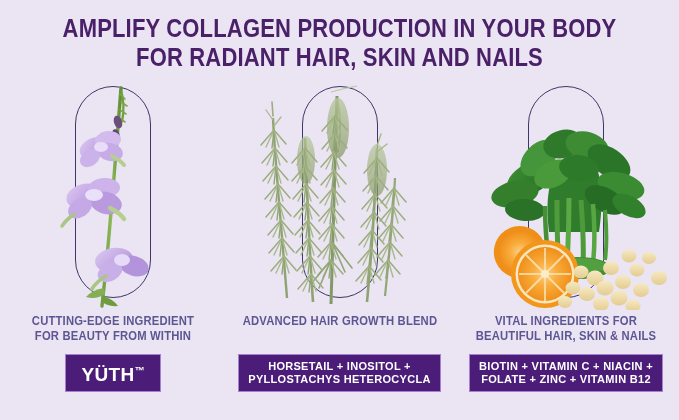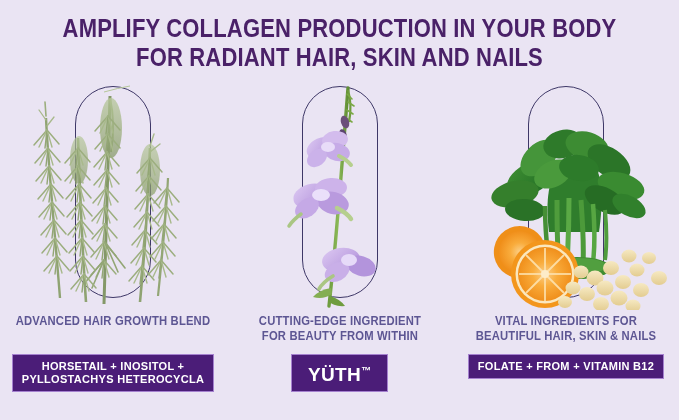--- a/index.html
+++ b/index.html
@@ -147,20 +147,91 @@
 <body>
 
 <div class="poster">
 
   <div class="headline">
     <span class="hl-line">AMPLIFY COLLAGEN PRODUCTION IN YOUR BODY</span>
     <span class="hl-line">FOR RADIANT HAIR, SKIN AND NAILS</span>
   </div>
 
   <div class="columns">
+
+    <div class="column">
+      <div class="art-zone">
+        <div class="capsule"></div>
+        <div class="art">
+          <svg width="226" height="228" viewBox="0 0 226 228">
+            <defs>
+              <linearGradient id="petal1" x1="0" y1="0" x2="1" y2="1">
+                <stop offset="0%" stop-color="#dcc8f2"></stop>
+                <stop offset="55%" stop-color="#c3a8e4"></stop>
+                <stop offset="100%" stop-color="#ab8ad6"></stop>
+              </linearGradient>
+              <linearGradient id="stem1" x1="0" y1="0" x2="1" y2="0">
+                <stop offset="0%" stop-color="#6f9c3e"></stop>
+                <stop offset="50%" stop-color="#8cba58"></stop>
+                <stop offset="100%" stop-color="#5f8c34"></stop>
+              </linearGradient>
+            </defs>
+
+            <path d="M121 6 C118 46 114 96 110 142 C107 178 104 206 102 224" stroke="url(#stem1)" stroke-width="3.4" fill="none" stroke-linecap="round"></path>
+
+            <path d="M121 8 C124 18 124 30 122 40" stroke="#6f9c3e" stroke-width="2.2" fill="none"></path>
+            <path d="M120 12 l5 5 M121 20 l6 4 M120 28 l6 4 M119 36 l6 4" stroke="#7ba945" stroke-width="1.6" fill="none" stroke-linecap="round"></path>
+
+            <ellipse cx="118" cy="40" rx="4" ry="6.5" fill="#6b4f7a" transform="rotate(-18 118 40)"></ellipse>
+            <ellipse cx="116" cy="53" rx="3.6" ry="6" fill="#5d4570" transform="rotate(-16 116 53)"></ellipse>
+
+            <g transform="translate(84,52)">
+              <ellipse cx="10" cy="14" rx="15" ry="10" fill="url(#petal1)" transform="rotate(-24 10 14)"></ellipse>
+              <ellipse cx="24" cy="6" rx="13" ry="9" fill="#d3bced" transform="rotate(-8 24 6)"></ellipse>
+              <ellipse cx="26" cy="18" rx="13" ry="9" fill="#c6abe7" transform="rotate(12 26 18)"></ellipse>
+              <ellipse cx="6" cy="24" rx="11" ry="8" fill="#cbb2ea" transform="rotate(-38 6 24)"></ellipse>
+              <ellipse cx="17" cy="13" rx="7" ry="5" fill="#e8dcf8"></ellipse>
+              <path d="M28 22 q8 4 12 9" stroke="#b6cf8e" stroke-width="4" fill="none" stroke-linecap="round"></path>
+            </g>
+
+            <g transform="translate(70,96)">
+              <ellipse cx="14" cy="18" rx="18" ry="12" fill="url(#petal1)" transform="rotate(-16 14 18)"></ellipse>
+              <ellipse cx="34" cy="10" rx="16" ry="10" fill="#cdb3ea" transform="rotate(-4 34 10)"></ellipse>
+              <ellipse cx="36" cy="25" rx="16" ry="11" fill="#b99ade" transform="rotate(14 36 25)"></ellipse>
+              <ellipse cx="10" cy="30" rx="13" ry="9" fill="#c5a9e6" transform="rotate(-34 10 30)"></ellipse>
+              <ellipse cx="24" cy="17" rx="9" ry="6" fill="#eae0fa"></ellipse>
+              <path d="M40 30 q10 5 14 11" stroke="#b6cf8e" stroke-width="4.5" fill="none" stroke-linecap="round"></path>
+              <path d="M4 36 q-8 6 -12 12" stroke="#aac683" stroke-width="3.5" fill="none" stroke-linecap="round"></path>
+            </g>
+
+            <g transform="translate(98,162)">
+              <ellipse cx="16" cy="16" rx="19" ry="12" fill="url(#petal1)" transform="rotate(-8 16 16)"></ellipse>
+              <ellipse cx="36" cy="22" rx="15" ry="10" fill="#b394dc" transform="rotate(16 36 22)"></ellipse>
+              <ellipse cx="12" cy="28" rx="13" ry="9" fill="#c9afe8" transform="rotate(-28 12 28)"></ellipse>
+              <ellipse cx="24" cy="16" rx="8" ry="6" fill="#e6daf8"></ellipse>
+              <path d="M8 32 q-10 6 -14 13" stroke="#aac683" stroke-width="3.6" fill="none" stroke-linecap="round"></path>
+            </g>
+
+            <path d="M104 206 q-12 2 -18 9 q10 3 19 -3 z" fill="#84ae52"></path>
+            <path d="M103 214 q10 3 15 10 q-11 1 -17 -5 z" fill="#6f9c3e"></path>
+          </svg>
+        </div>
+      </div>
+
+      <div class="caption">
+        <span>CUTTING-EDGE INGREDIENT</span>
+        <span>FOR BEAUTY FROM WITHIN</span>
+      </div>
+
+      <div class="badge-wrap">
+        <div class="badge brand">
+          <span><b>YÜTH</b><i class="tm" style="font-style:normal">™</i></span>
+        </div>
+      </div>
+    </div>
 
     <div class="column">
       <div class="art-zone">
         <div class="capsule"></div>
         <div class="art">
           <svg width="226" height="228" viewBox="0 0 226 228">
             <defs>
               <linearGradient id="frond" x1="0" y1="0" x2="0" y2="1">
                 <stop offset="0%" stop-color="#b6c79a"></stop>
                 <stop offset="60%" stop-color="#9cae7e"></stop>
@@ -247,91 +318,20 @@
 
       <div class="caption">
         <span>ADVANCED HAIR GROWTH BLEND</span>
 
       </div>
 
       <div class="badge-wrap">
         <div class="badge list">
           <span>HORSETAIL + INOSITOL +</span>
           <span>PYLLOSTACHYS HETEROCYCLA</span>
-        </div>
-      </div>
-    </div>
-
-    <div class="column">
-      <div class="art-zone">
-        <div class="capsule"></div>
-        <div class="art">
-          <svg width="226" height="228" viewBox="0 0 226 228">
-            <defs>
-              <linearGradient id="petal1" x1="0" y1="0" x2="1" y2="1">
-                <stop offset="0%" stop-color="#dcc8f2"></stop>
-                <stop offset="55%" stop-color="#c3a8e4"></stop>
-                <stop offset="100%" stop-color="#ab8ad6"></stop>
-              </linearGradient>
-              <linearGradient id="stem1" x1="0" y1="0" x2="1" y2="0">
-                <stop offset="0%" stop-color="#6f9c3e"></stop>
-                <stop offset="50%" stop-color="#8cba58"></stop>
-                <stop offset="100%" stop-color="#5f8c34"></stop>
-              </linearGradient>
-            </defs>
-
-            <path d="M121 6 C118 46 114 96 110 142 C107 178 104 206 102 224" stroke="url(#stem1)" stroke-width="3.4" fill="none" stroke-linecap="round"></path>
-
-            <path d="M121 8 C124 18 124 30 122 40" stroke="#6f9c3e" stroke-width="2.2" fill="none"></path>
-            <path d="M120 12 l5 5 M121 20 l6 4 M120 28 l6 4 M119 36 l6 4" stroke="#7ba945" stroke-width="1.6" fill="none" stroke-linecap="round"></path>
-
-            <ellipse cx="118" cy="40" rx="4" ry="6.5" fill="#6b4f7a" transform="rotate(-18 118 40)"></ellipse>
-            <ellipse cx="116" cy="53" rx="3.6" ry="6" fill="#5d4570" transform="rotate(-16 116 53)"></ellipse>
-
-            <g transform="translate(84,52)">
-              <ellipse cx="10" cy="14" rx="15" ry="10" fill="url(#petal1)" transform="rotate(-24 10 14)"></ellipse>
-              <ellipse cx="24" cy="6" rx="13" ry="9" fill="#d3bced" transform="rotate(-8 24 6)"></ellipse>
-              <ellipse cx="26" cy="18" rx="13" ry="9" fill="#c6abe7" transform="rotate(12 26 18)"></ellipse>
-              <ellipse cx="6" cy="24" rx="11" ry="8" fill="#cbb2ea" transform="rotate(-38 6 24)"></ellipse>
-              <ellipse cx="17" cy="13" rx="7" ry="5" fill="#e8dcf8"></ellipse>
-              <path d="M28 22 q8 4 12 9" stroke="#b6cf8e" stroke-width="4" fill="none" stroke-linecap="round"></path>
-            </g>
-
-            <g transform="translate(70,96)">
-              <ellipse cx="14" cy="18" rx="18" ry="12" fill="url(#petal1)" transform="rotate(-16 14 18)"></ellipse>
-              <ellipse cx="34" cy="10" rx="16" ry="10" fill="#cdb3ea" transform="rotate(-4 34 10)"></ellipse>
-              <ellipse cx="36" cy="25" rx="16" ry="11" fill="#b99ade" transform="rotate(14 36 25)"></ellipse>
-              <ellipse cx="10" cy="30" rx="13" ry="9" fill="#c5a9e6" transform="rotate(-34 10 30)"></ellipse>
-              <ellipse cx="24" cy="17" rx="9" ry="6" fill="#eae0fa"></ellipse>
-              <path d="M40 30 q10 5 14 11" stroke="#b6cf8e" stroke-width="4.5" fill="none" stroke-linecap="round"></path>
-              <path d="M4 36 q-8 6 -12 12" stroke="#aac683" stroke-width="3.5" fill="none" stroke-linecap="round"></path>
-            </g>
-
-            <g transform="translate(98,162)">
-              <ellipse cx="16" cy="16" rx="19" ry="12" fill="url(#petal1)" transform="rotate(-8 16 16)"></ellipse>
-              <ellipse cx="36" cy="22" rx="15" ry="10" fill="#b394dc" transform="rotate(16 36 22)"></ellipse>
-              <ellipse cx="12" cy="28" rx="13" ry="9" fill="#c9afe8" transform="rotate(-28 12 28)"></ellipse>
-              <ellipse cx="24" cy="16" rx="8" ry="6" fill="#e6daf8"></ellipse>
-              <path d="M8 32 q-10 6 -14 13" stroke="#aac683" stroke-width="3.6" fill="none" stroke-linecap="round"></path>
-            </g>
-
-            <path d="M104 206 q-12 2 -18 9 q10 3 19 -3 z" fill="#84ae52"></path>
-            <path d="M103 214 q10 3 15 10 q-11 1 -17 -5 z" fill="#6f9c3e"></path>
-          </svg>
-        </div>
-      </div>
-
-      <div class="caption">
-        <span>CUTTING-EDGE INGREDIENT</span>
-        <span>FOR BEAUTY FROM WITHIN</span>
-      </div>
-
-      <div class="badge-wrap">
-        <div class="badge brand">
-          <span><b>YÜTH</b><i class="tm" style="font-style:normal">™</i></span>
         </div>
       </div>
     </div>
 
     <div class="column">
       <div class="art-zone">
         <div class="capsule"></div>
         <div class="art">
           <svg width="226" height="228" viewBox="0 0 226 228">
             <defs>
@@ -420,19 +420,20 @@
         </div>
       </div>
 
       <div class="caption">
         <span>VITAL INGREDIENTS FOR</span>
         <span>BEAUTIFUL HAIR, SKIN &amp; NAILS</span>
       </div>
 
       <div class="badge-wrap">
         <div class="badge list">
-          <span>FOLATE + FROM + VITAMIN B12</span>
+          <span>BIOTIN + VITAMIN C + NIACIN +</span>
+          <span>FOLATE + ZINC + VITAMIN B12</span>
         </div>
       </div>
     </div>
 
   </div>
 </div>
 
 </body></html>

